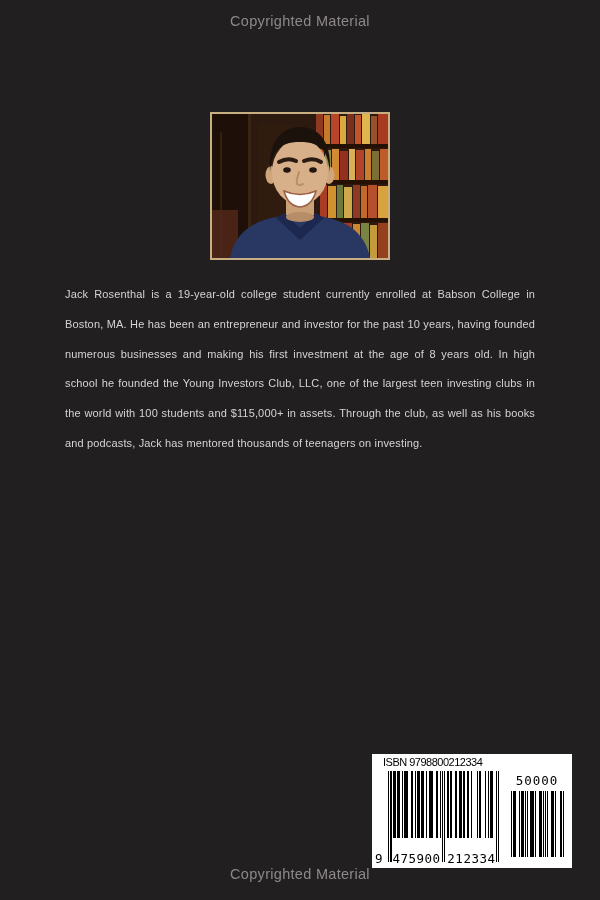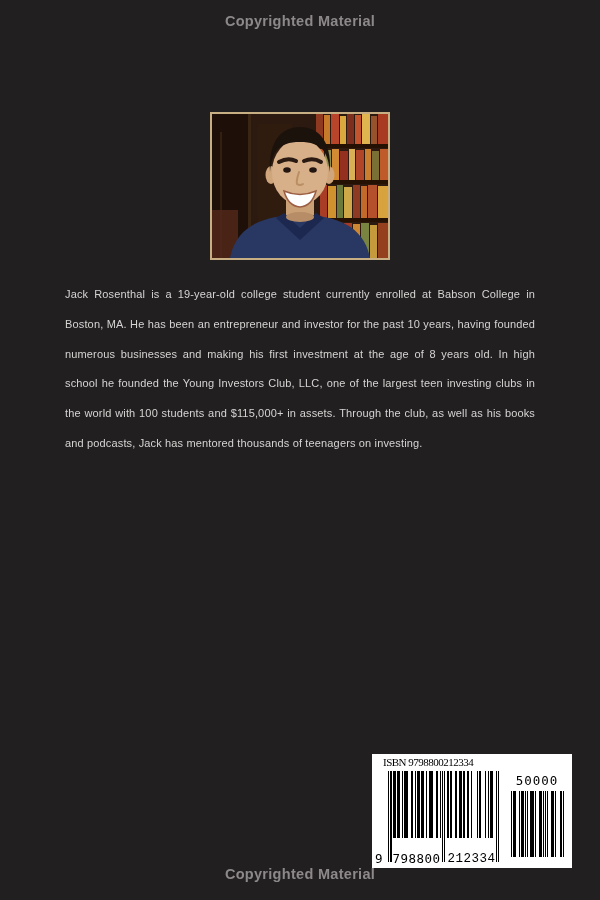--- a/index.html
+++ b/index.html
@@ -3,21 +3,21 @@
 <meta charset="utf-8">
 <style>
   html,body{margin:0;padding:0;background:#000;}
   .page{
     position:relative;width:600px;height:900px;overflow:hidden;
     background:#221f20;
     font-family:"Liberation Sans",sans-serif;
   }
   .watermark{
     position:absolute;left:0;width:100%;text-align:center;
-    color:#8d898b;font-size:14.5px;font-weight:700;letter-spacing:.3px;
+    color:#8d898b;font-size:14.5px;font-weight:400;letter-spacing:.3px;
   }
   .watermark.top{top:13px;}
   .watermark.bottom{top:866px;}
 
   
   .photo-frame{
     position:absolute;left:210px;top:112px;width:176px;height:144px;
     border:2px solid #c7ae83;background:#2c1a10;
   }
   .photo-frame svg{display:block;}
@@ -29,36 +29,36 @@
     letter-spacing:.15px;text-align:justify;
   }
 
   
   .barcode-box{
     position:absolute;left:372px;top:754px;width:200px;height:114px;
     background:#ffffff;color:#000;
   }
   .isbn-label{
     position:absolute;left:11px;top:2px;
-    font-family:Liberation Serif, serif;
+    font-family:Liberation Sans, sans-serif;
     font-size:11px;letter-spacing:-.5px;white-space:nowrap;
   }
   .bc-main{position:absolute;left:16px;top:17px;width:112px;height:96px;}
   .bc-bars{display:flex;align-items:flex-start;}
   #main-bars{position:absolute;left:0;top:0;width:100%;height:100%;}
   .bc-bars i{flex:1 0 0;height:70%;}
   .bc-bars i.b{background:#000;}
   #main-bars i.g{height:95%;}
   .bc-digit{
     position:absolute;bottom:1px;
     font-family:"DejaVu Sans Mono",monospace;font-size:12.5px;
   }
   .bc-d9{left:-13px;}
   .bc-g1{left:3.5%;width:44%;text-align:center;letter-spacing:.5px;}
-  .bc-g2{left:52.5%;width:44%;text-align:center;letter-spacing:.5px;font-family:Liberation Mono, monospace;}
+  .bc-g2{left:52.5%;width:44%;text-align:center;letter-spacing:.5px;}
   .bc-supp{position:absolute;left:138px;top:19px;width:54px;height:94px;}
   .supp-label{
     text-align:center;font-family:"DejaVu Sans Mono",monospace;
     font-size:12.5px;letter-spacing:1px;height:15px;
   }
   #supp-bars{height:66px;margin-top:3px;}
   #supp-bars i{height:100%;}
 </style>
 </head>
 <body>
@@ -227,21 +227,21 @@
           <i class="b"></i>
           <i class="b"></i>
           <i class="b"></i>
           <i class=""></i>
           <i class=""></i>
           <i class="b g"></i>
           <i class=" g"></i>
           <i class="b g"></i>
         </div>
       <div class="bc-digit bc-d9">9</div>
-      <div class="bc-digit bc-g1">798800</div>
+      <div class="bc-digit bc-g1">475900</div>
       <div class="bc-digit bc-g2">212334</div>
     </div>
 
     <div class="bc-supp">
       <div class="supp-label">50000</div>
       <div class="bc-bars" id="supp-bars">
           <i class=""></i>
           <i class="b"></i>
           <i class=""></i>
           <i class="b"></i>

